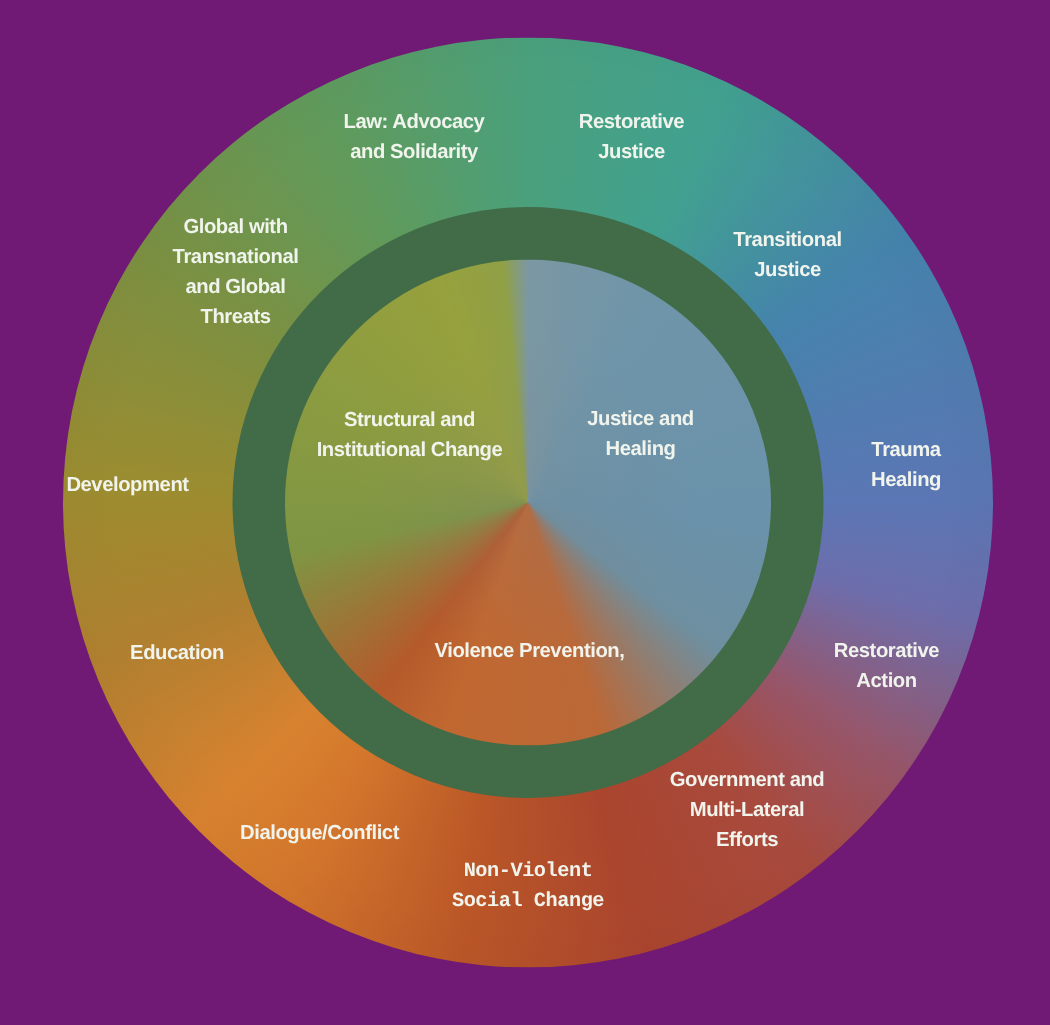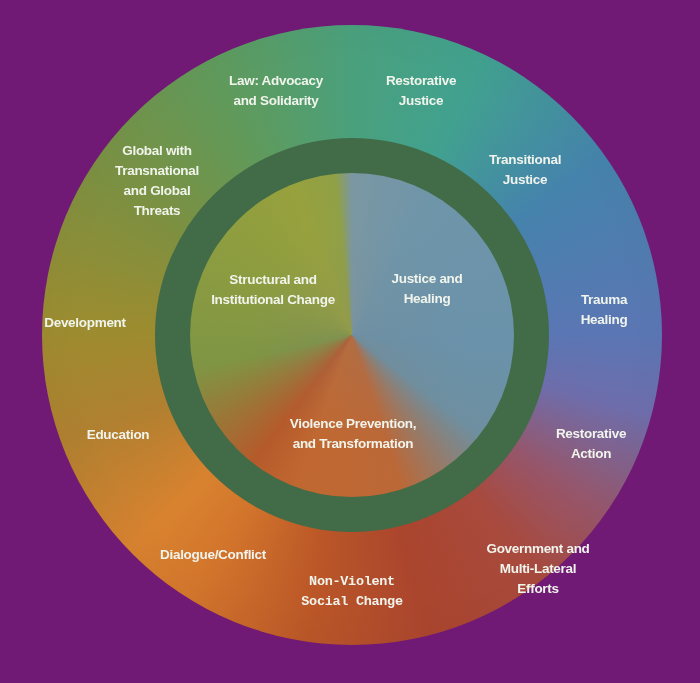--- a/index.html
+++ b/index.html
@@ -105,21 +105,21 @@
   <div class="label" style="left:604px; top:310px;">
     <span>Trauma</span>
     <span>Healing</span>
   </div>
 
   <div class="label" style="left:591px; top:444px;">
     <span>Restorative</span>
     <span>Action</span>
   </div>
 
-  <div class="label" style="left:498px; top:569px;margin-left:40px;">
+  <div class="label" style="left:498px; top:540px;">
     <span>Government and</span>
     <span>Multi-Lateral</span>
     <span>Efforts</span>
   </div>
 
   <div class="label" style="left:352px; top:592px;font-family:Liberation Mono, monospace;">
     <span>Non-Violent</span>
     <span>Social Change</span>
   </div>
 
@@ -147,16 +147,15 @@
     <span>Institutional Change</span>
   </div>
 
   <div class="label" style="left:427px; top:289px;">
     <span>Justice and</span>
     <span>Healing</span>
   </div>
 
   <div class="label" style="left:353px; top:434px;">
     <span>Violence Prevention,</span>
-    <span>and Transformation</span>
   </div>
 
 </div>
 
 </body></html>

